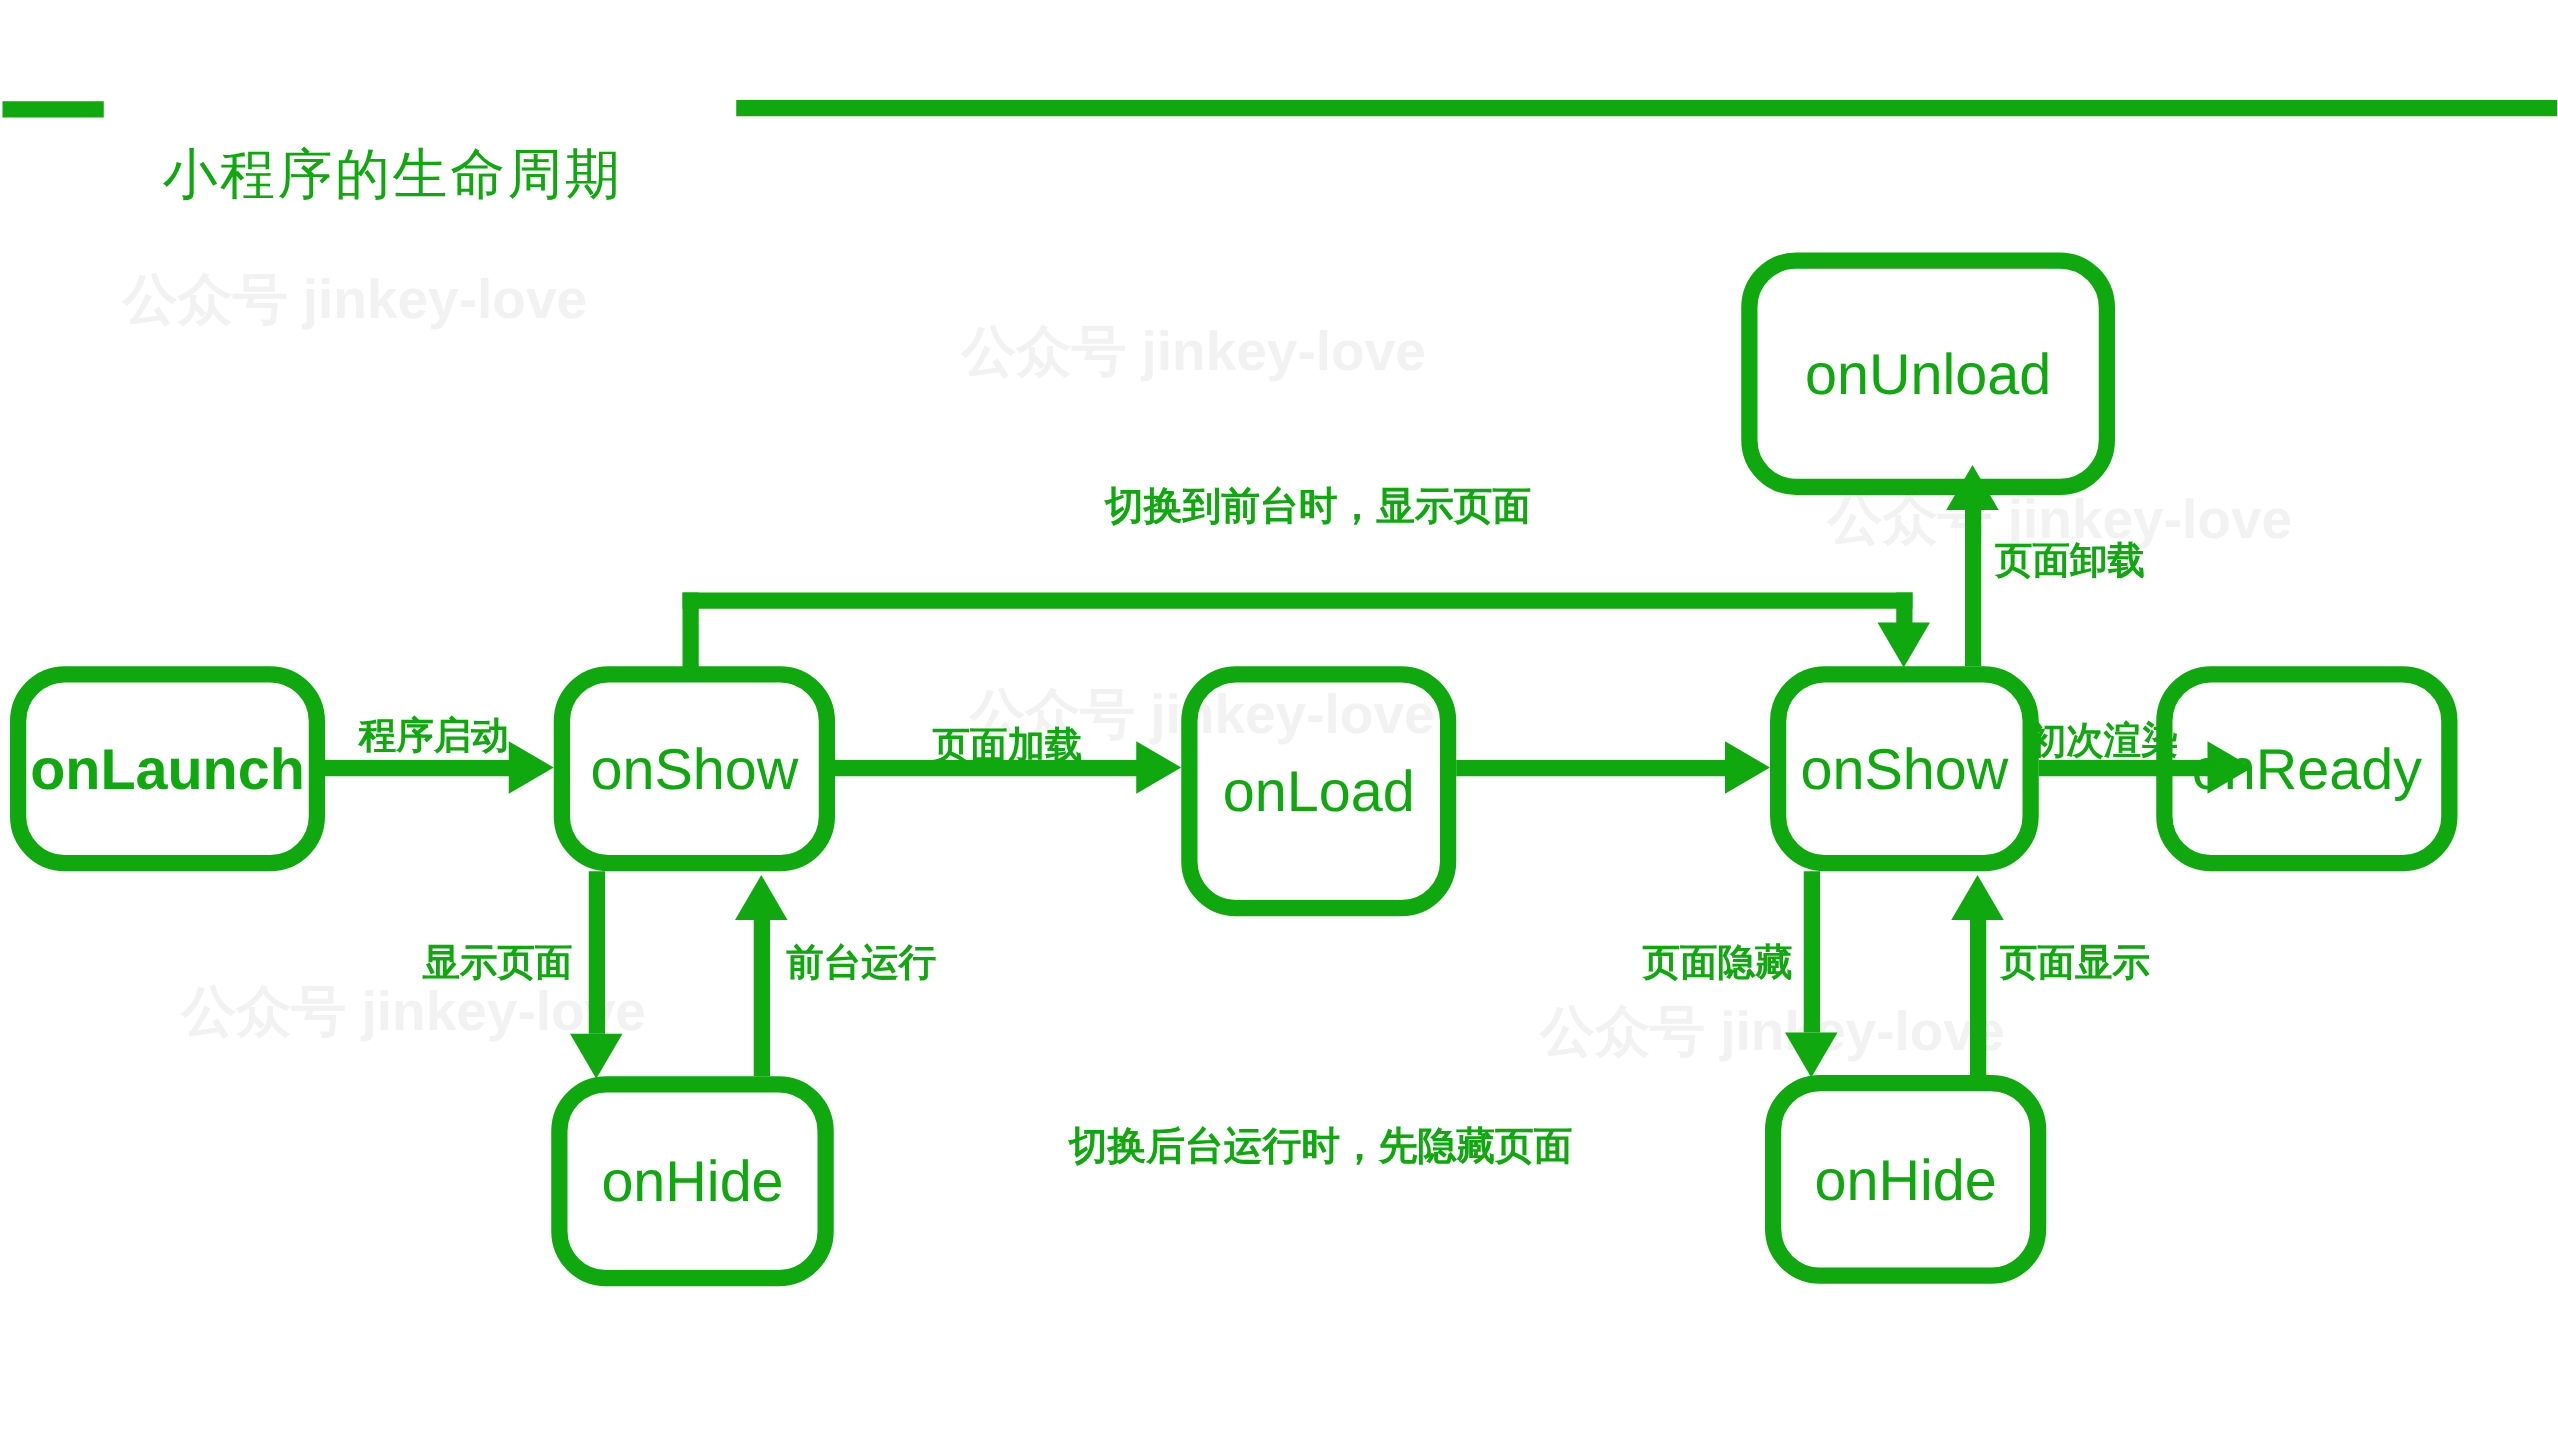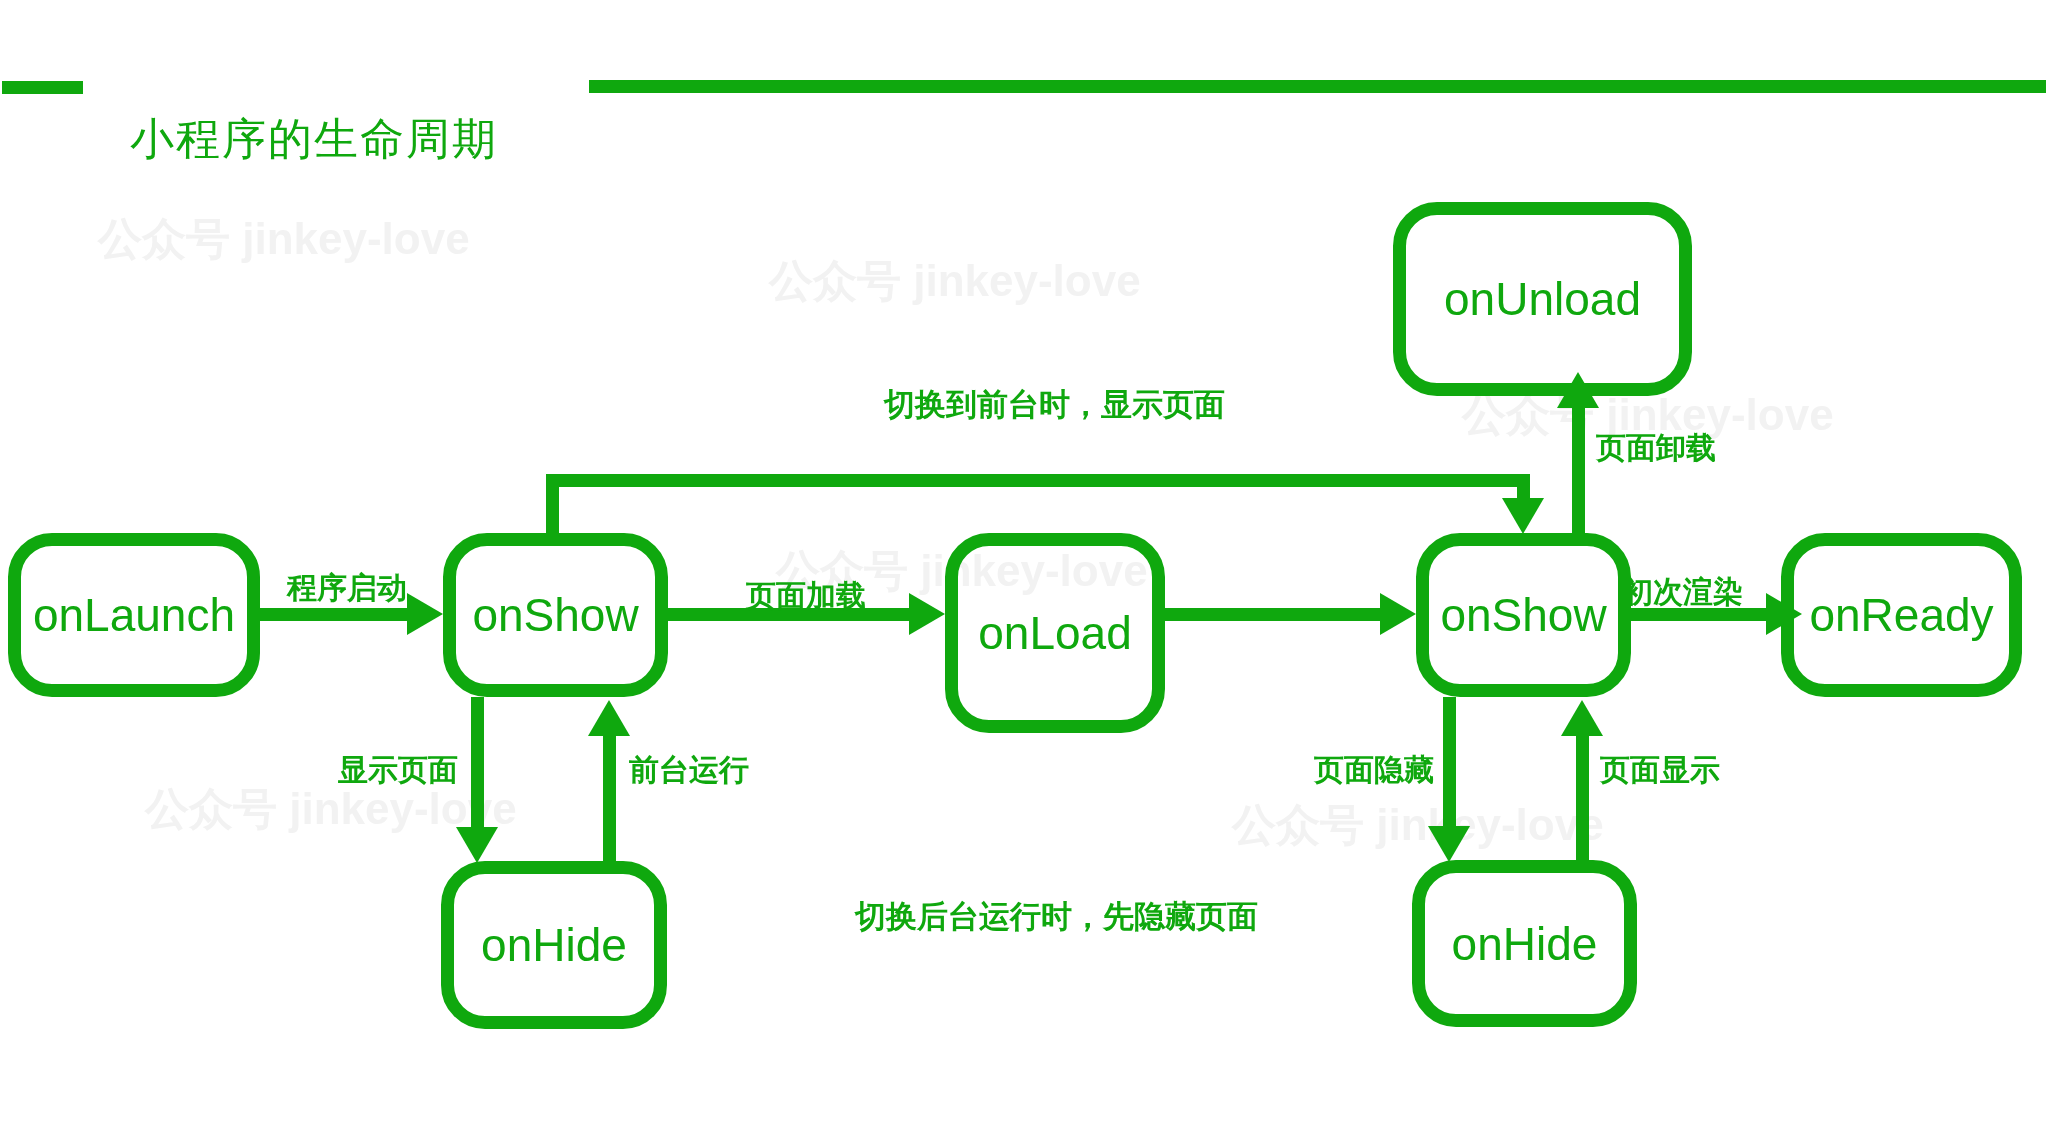--- a/index.html
+++ b/index.html
@@ -86,33 +86,33 @@
   <div class="vline" style="left:1443px; top:697px; width:13px; height:129px;"></div>
   <div class="tri tri-down" style="left:1428px; top:826px;"></div>
   <div class="elabel" style="left:1314px; top:750px;">页面隐藏</div>
 
   <div class="tri tri-up" style="left:1561px; top:700px;"></div>
   <div class="vline" style="left:1576px; top:736px; width:13px; height:124px;"></div>
   <div class="elabel" style="left:1600px; top:750px;">页面显示</div>
 
   <div class="note" style="left:855px; top:896px;">切换后台运行时，先隐藏页面</div>
 
-  <div class="node" style="left:8px;    top:533px; width:252px; height:164px;">
+  <div class="node" style="left:8px;    top:533px; width:252px; height:164px;font-weight:bold;">
     <span>onLaunch</span>
   </div>
   <div class="node" style="left:443px;  top:533px; width:225px; height:164px;">
     <span>onShow</span>
   </div>
   <div class="node" style="left:945px;  top:533px; width:220px; height:200px;">
     <span>onLoad</span>
   </div>
   <div class="node" style="left:1416px; top:533px; width:215px; height:164px;">
     <span>onShow</span>
   </div>
-  <div class="node" style="left:1781px; top:533px; width:241px; height:164px;justify-content:center;">
+  <div class="node" style="left:1725px; top:533px; width:241px; height:164px;justify-content:center;">
     <span>onReady</span>
   </div>
   <div class="node" style="left:1393px; top:202px; width:299px; height:194px;">
     <span>onUnload</span>
   </div>
   <div class="node" style="left:441px;  top:861px; width:226px; height:168px;">
     <span>onHide</span>
   </div>
   <div class="node" style="left:1412px; top:860px; width:225px; height:167px;">
     <span>onHide</span>

